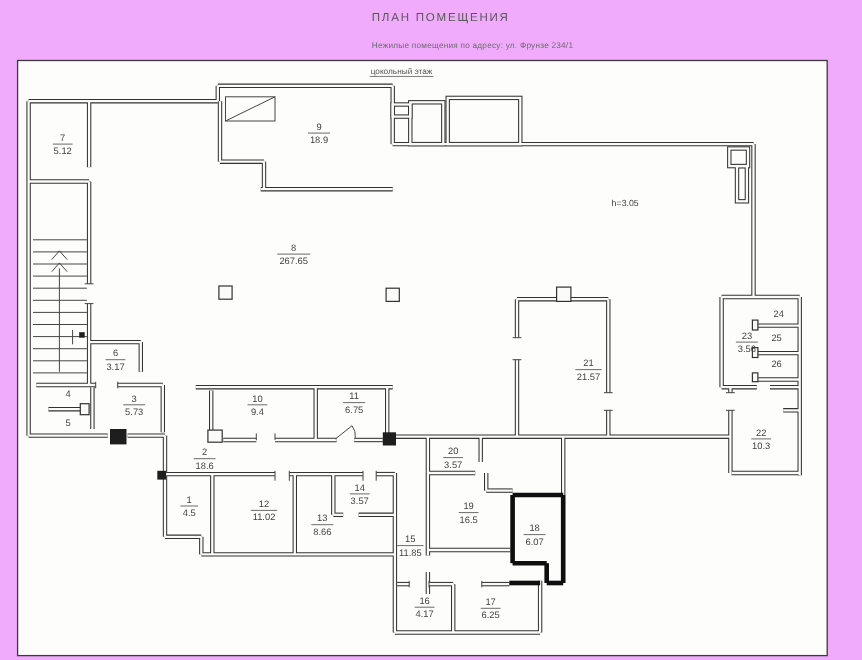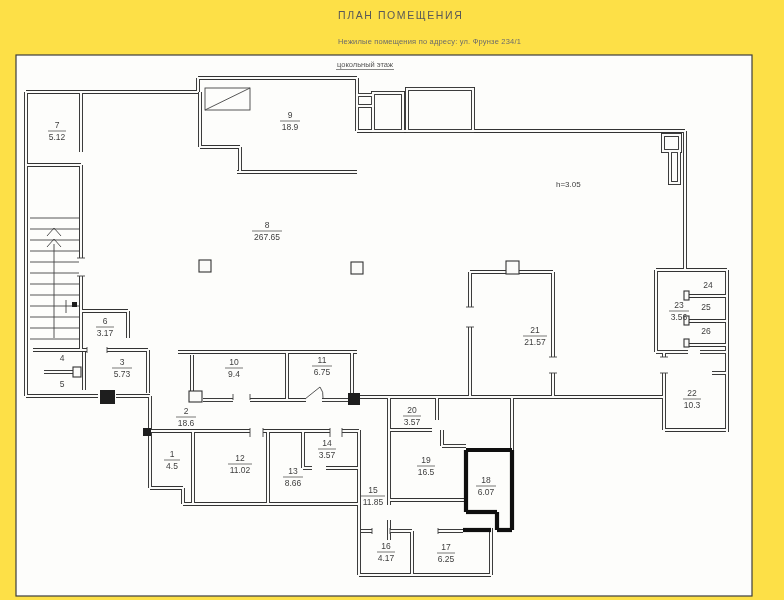--- a/index.html
+++ b/index.html
@@ -1,16 +1,16 @@
 <!DOCTYPE html>
 <html><head>
 <meta charset="utf-8">
 <style>
   html,body{margin:0;padding:0;background:#ffffff;}
-  .page{width:784px;height:600px;position:relative;background:#fde047;overflow:hidden;text-align:right;}
+  .page{width:784px;height:600px;position:relative;background:#f0abfc;overflow:hidden;text-align:right;}
   svg{display:block;}
   
   .title-txt{font:10.5px "Liberation Sans",sans-serif;letter-spacing:1.6px;fill:#585858;}
   .sub-txt{font:7.5px "Liberation Sans",sans-serif;letter-spacing:.2px;fill:#6b6b6b;}
   .floor-txt{font:7.5px "Liberation Sans",sans-serif;fill:#555;}
   .floor-underline{stroke:#555;stroke-width:.7;}
   
   .border{fill:#fdfdfb;stroke:#3c3c3c;stroke-width:1.2;}
   
   .dw{fill:none;stroke:#333;stroke-width:4;stroke-linecap:butt;}

